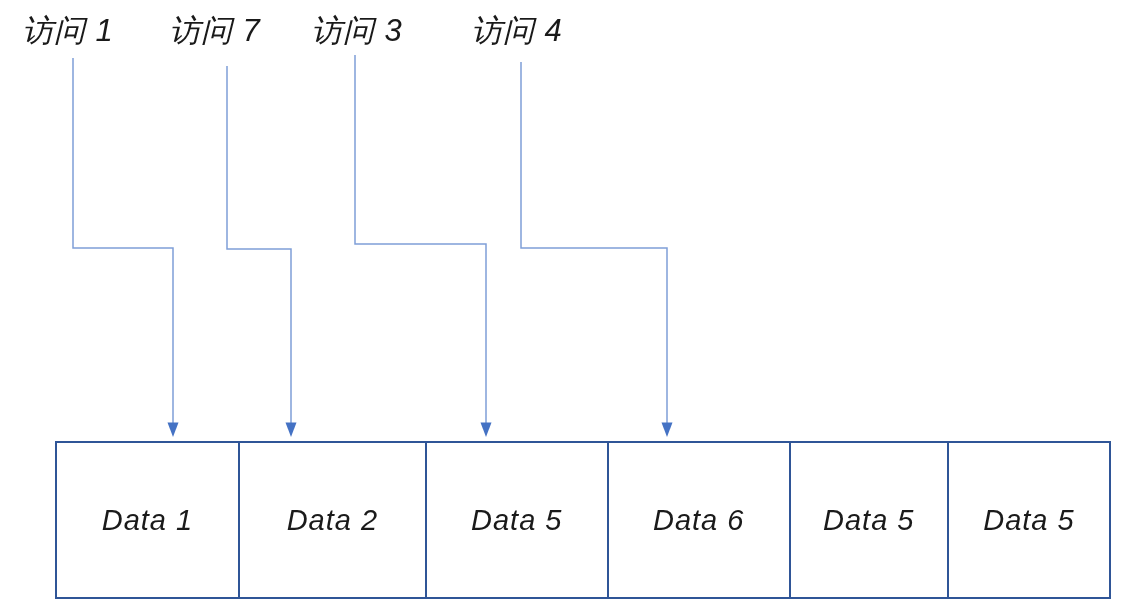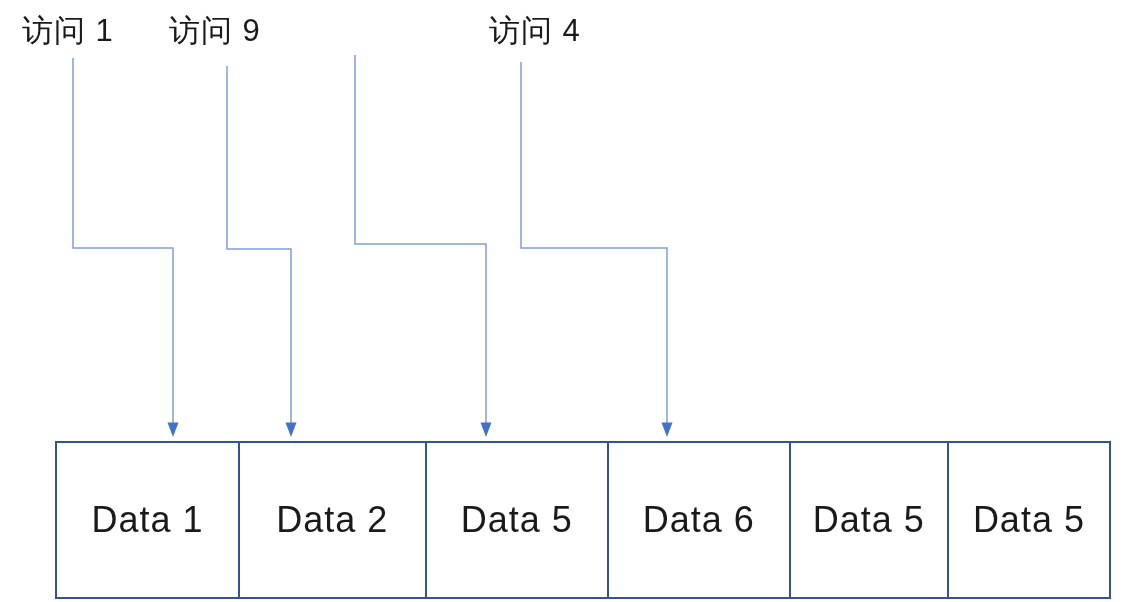--- a/index.html
+++ b/index.html
@@ -7,34 +7,35 @@
     padding: 0;
     background: #ffffff;
     font-family: "Liberation Sans", "DejaVu Sans", sans-serif;
   }
   .canvas {
     position: relative;
     width: 1142px;
     height: 602px;
     background: #ffffff;
     overflow: hidden;
+    font-style: italic;
   }
   .access-label {
     position: absolute;
     top: 12px;
     font-size: 31px;
     line-height: 38px;
     color: #1a1a1a;
     white-space: nowrap;
     letter-spacing: 1px;
   }
   .access-label.l1 { left: 22px; }
   .access-label.l2 { left: 169px; }
   .access-label.l3 { left: 311px; }
-  .access-label.l4 { left: 489px; }
+  .access-label.l4 { left: 471px; }
   .connector-svg {
     position: absolute;
     left: 0;
     top: 0;
     width: 1142px;
     height: 602px;
     pointer-events: none;
   }
   .data-row {
     position: absolute;
@@ -51,33 +52,34 @@
     display: flex;
     align-items: center;
     justify-content: center;
     box-sizing: border-box;
     min-width: 0;
   }
   .data-cell + .data-cell {
     border-left: 2px solid #2f5597;
   }
   .cell-label {
-    font-size: 36px;
+    font-size: 29px;
     color: #1a1a1a;
     white-space: nowrap;
     letter-spacing: 1px;
   }
 </style>
 </head>
 <body>
 
 <div class="canvas">
 
   <div class="access-label l1">访问 1</div>
-  <div class="access-label l2">访问 9</div>
+  <div class="access-label l2">访问 7</div>
+  <div class="access-label l3">访问 3</div>
   <div class="access-label l4">访问 4</div>
 
   <svg class="connector-svg" viewBox="0 0 1142 602" xmlns="http://www.w3.org/2000/svg">
     <g>
       <path d="M 73 58 L 73 248 L 173 248 L 173 424" fill="none" stroke-width="1.5" stroke="#7f9fd8"></path>
       <polygon points="167.5,422.5 178.5,422.5 173,437" fill="#4472c4"></polygon>
     </g>
     <g>
       <path d="M 227 66 L 227 249 L 291 249 L 291 424" fill="none" stroke-width="1.5" stroke="#7f9fd8"></path>
       <polygon points="285.5,422.5 296.5,422.5 291,437" fill="#4472c4"></polygon>

